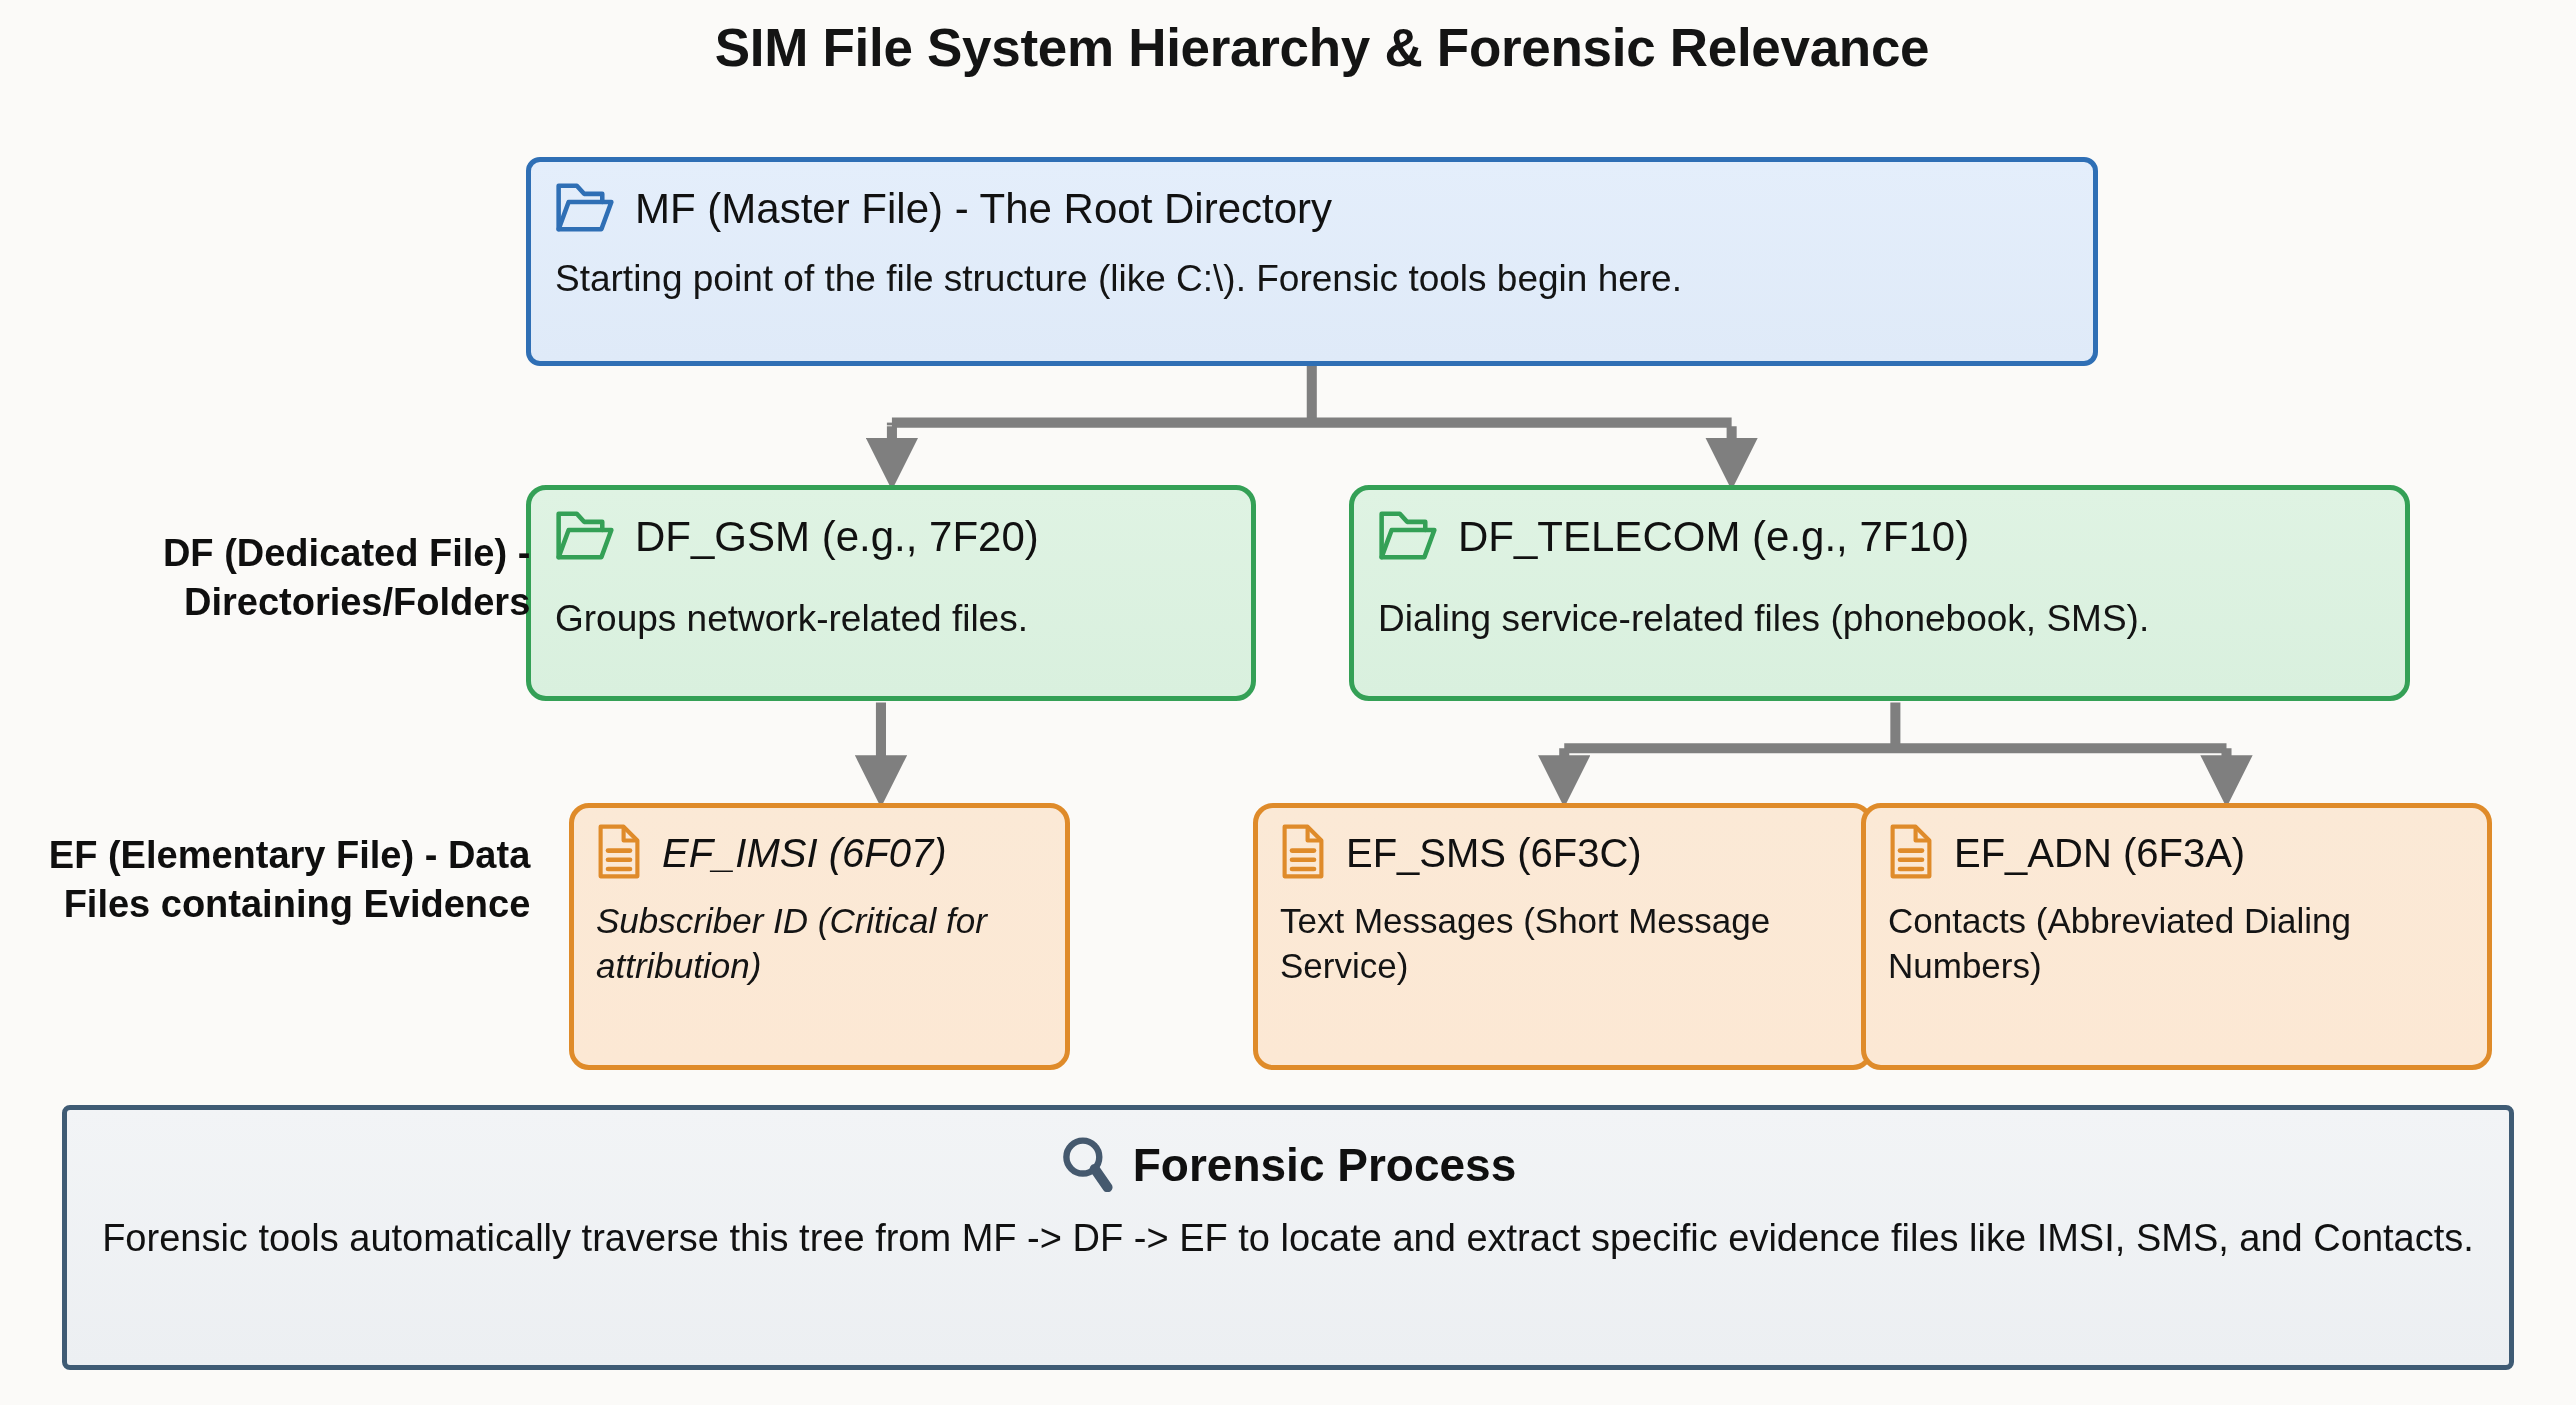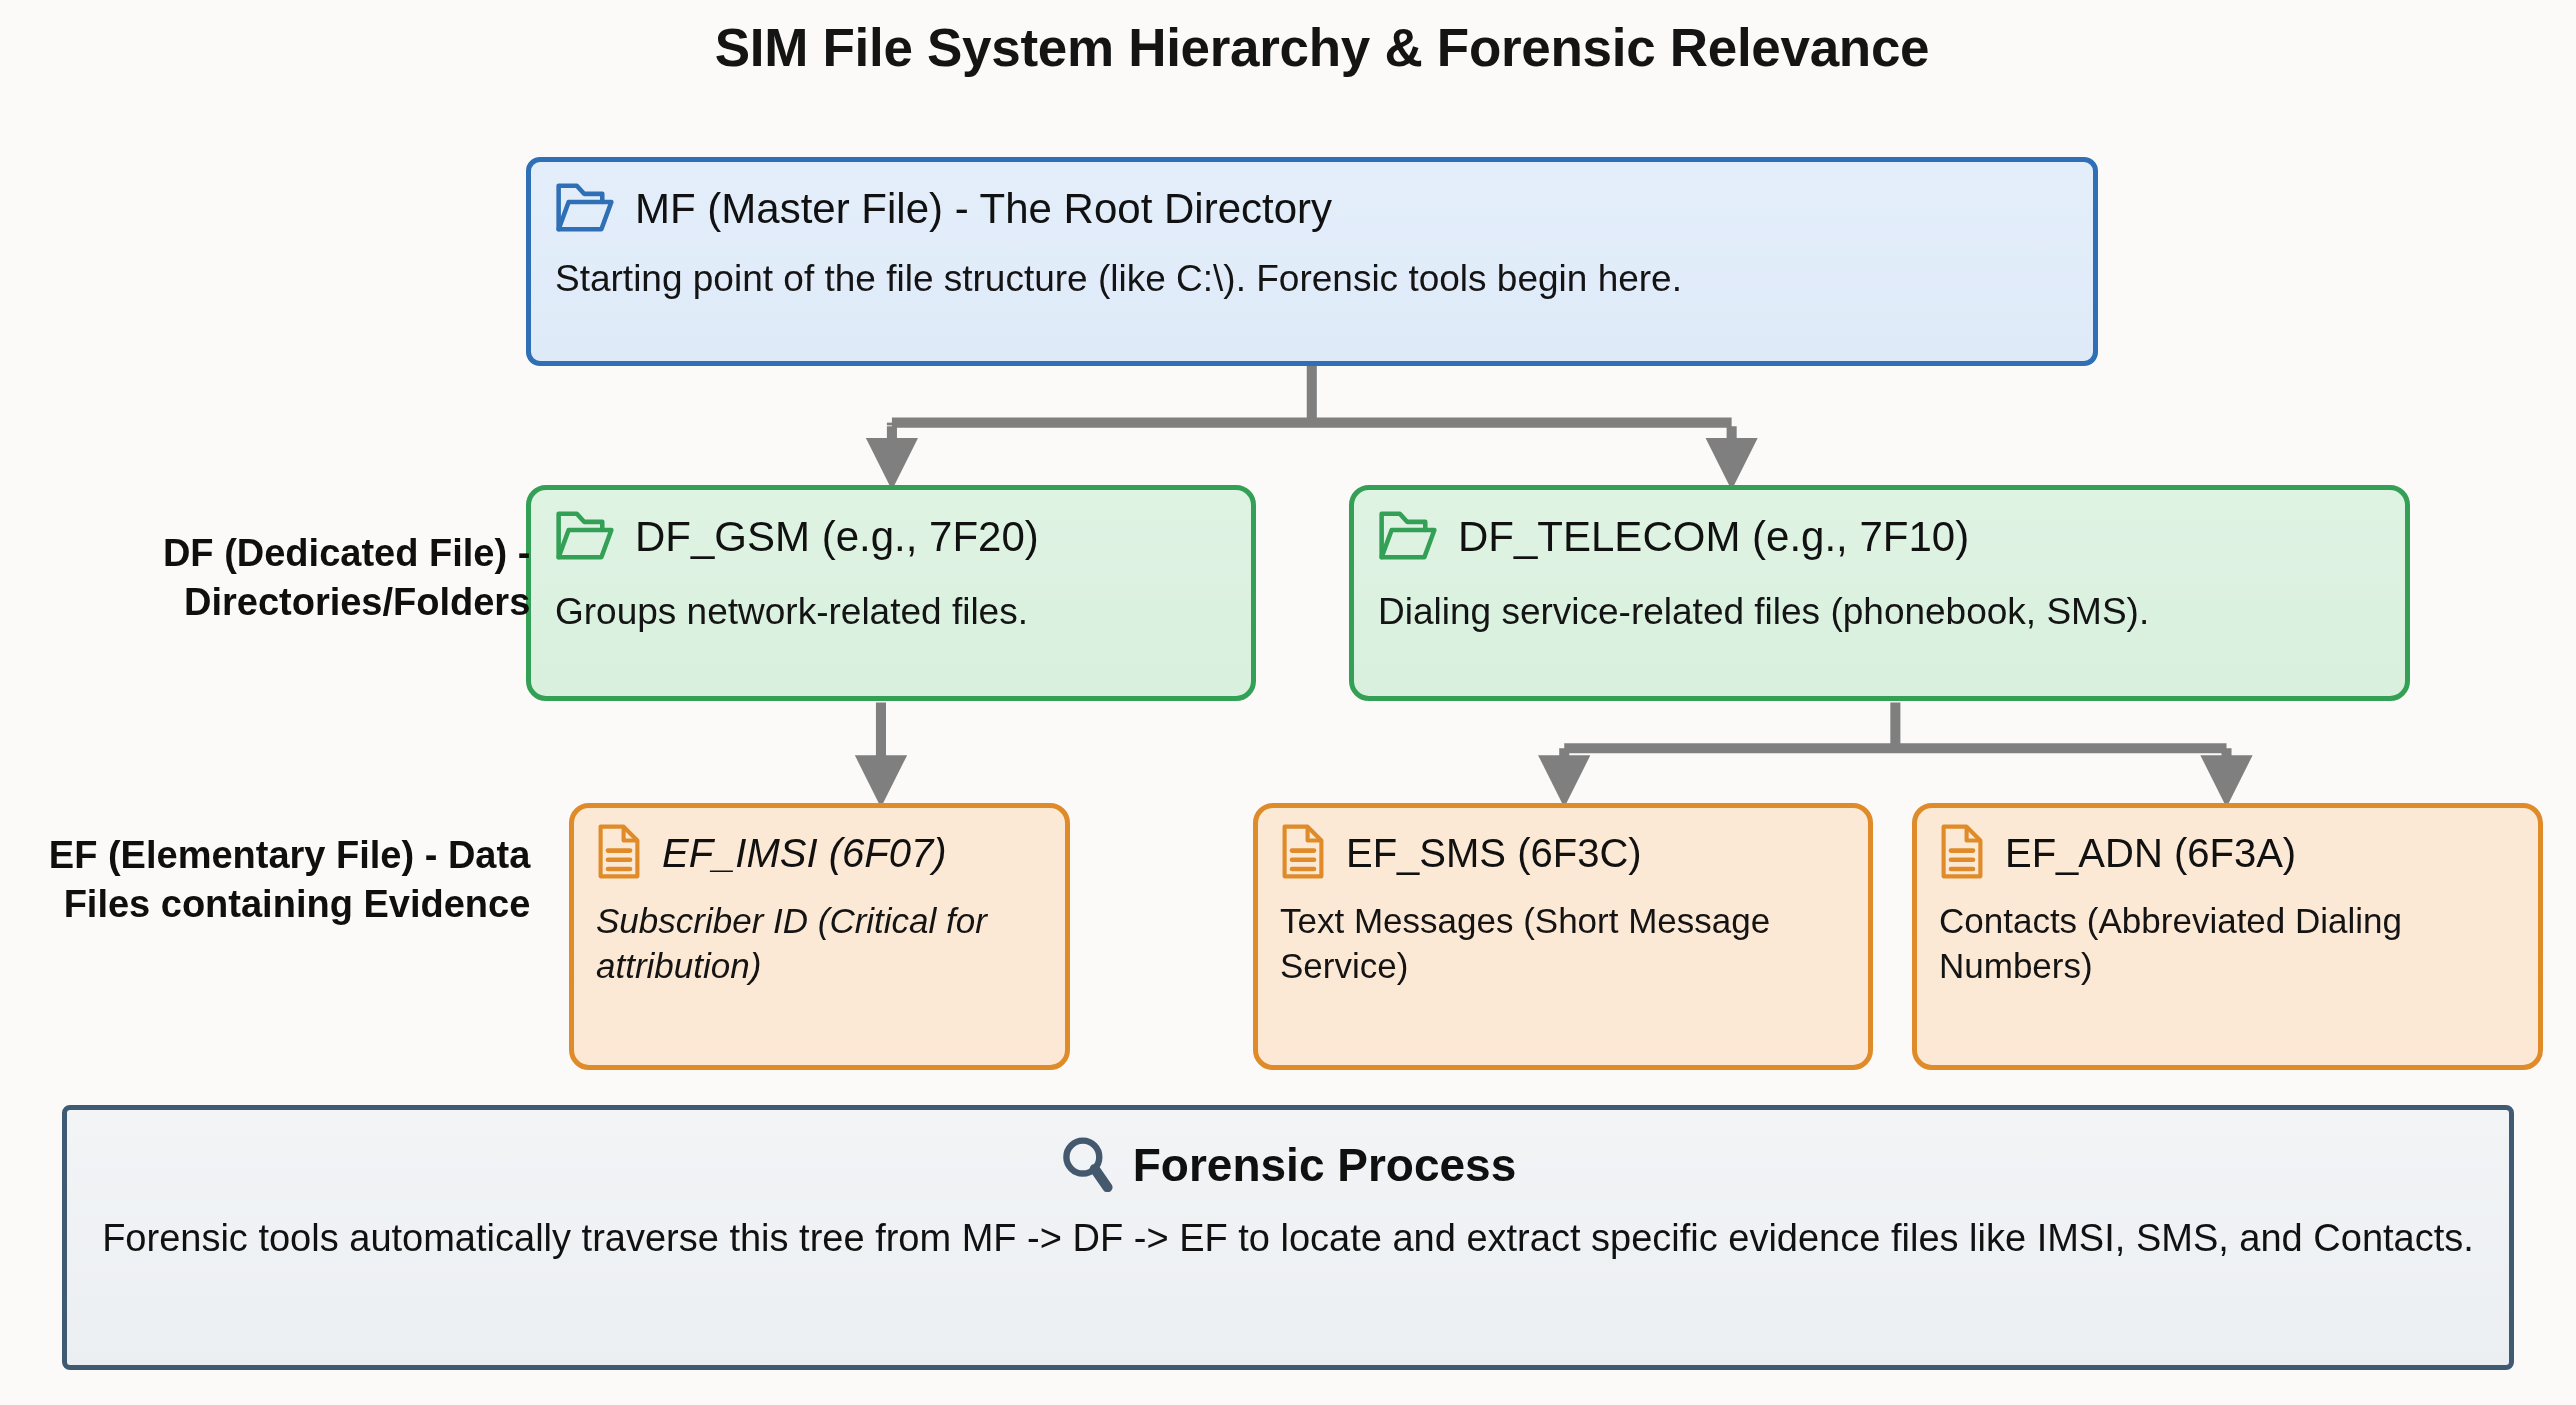--- a/index.html
+++ b/index.html
@@ -46,21 +46,21 @@
   .node .node-title {
     font-size: 42px;
     color: #111111;
     line-height: 1.05;
     white-space: nowrap;
   }
   .node .node-desc {
     font-size: 37px;
     color: #141414;
     line-height: 1.28;
-    margin-top: 22px;
+    margin-top: 29px;
   }
 
   
   #node-mf {
     left: 526px;
     top: 157px;
     width: 1572px;
     height: 209px;
     background: linear-gradient(180deg, #e4eefb 0%, #dfeaf8 100%);
     border-color: #2f6fb5;
@@ -82,21 +82,21 @@
   
   .node.ef {
     background: linear-gradient(180deg, #fbe9d6 0%, #fce8d4 100%);
     border-color: #df8b2a;
     border-width: 5.5px;
     height: 267px;
     padding: 14.6px 22px 16.5px 22px;
   }
   #node-ef-imsi { left: 569px;  top: 803px; width: 501px; font-style: italic; }
   #node-ef-sms  { left: 1253px; top: 803px; width: 620px; }
-  #node-ef-adn  { left: 1912px; top: 803px; width: 631px; }
+  #node-ef-adn  { left: 1861px; top: 803px; width: 631px; }
   .node.ef .node-title { font-size: 40px; }
   .node.ef .node-desc  { font-size: 35px; margin-top: 16.5px; }
 
   
   .icon-folder, .icon-doc { flex: 0 0 auto; display: block; }
 
   
   .row-label {
     position: absolute;
     font-size: 38px;

